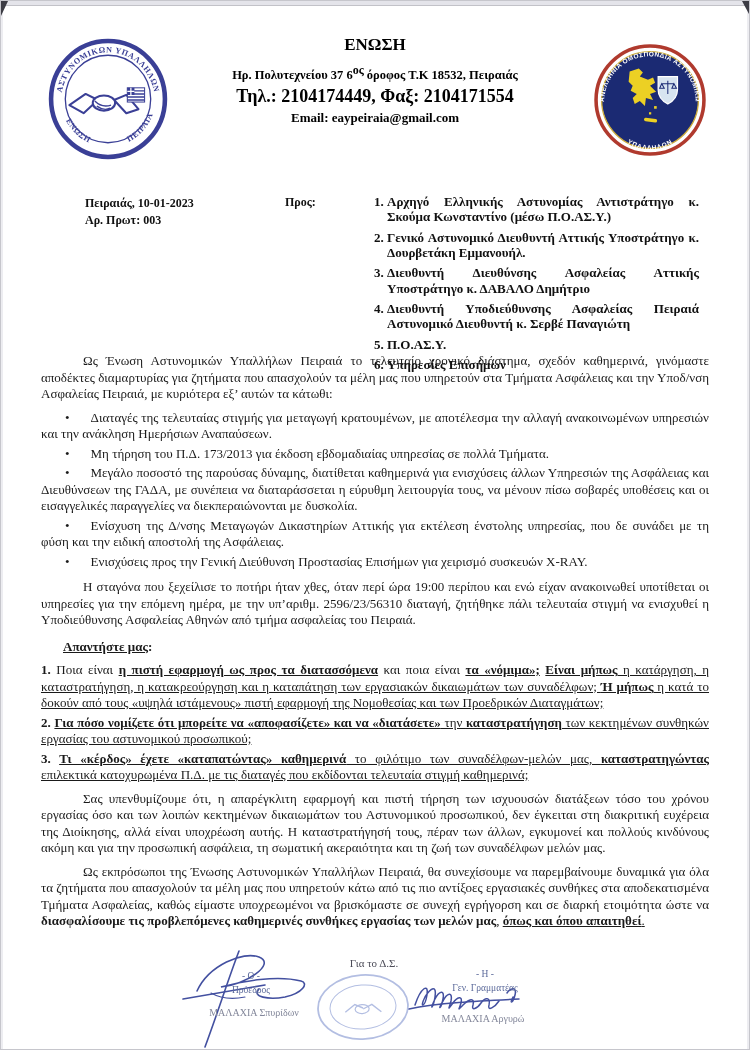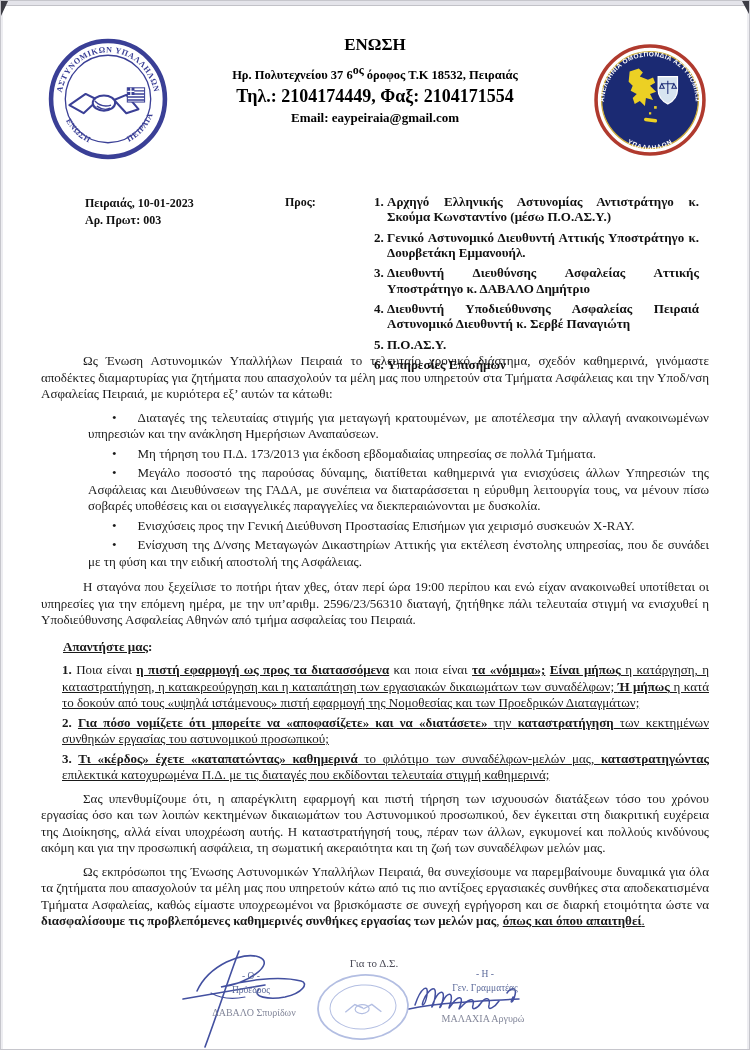--- a/index.html
+++ b/index.html
@@ -26,25 +26,25 @@
   .meta{position:absolute;left:40px;right:40px;top:192px;height:162px;font-weight:bold;color:#111;}
   .meta-left{position:absolute;left:44px;top:2px;font-size:12px;line-height:1.45;}
   .meta-to{position:absolute;left:244px;top:2px;font-size:12px;}
   ol.recipients{position:absolute;left:322px;right:10px;top:1px;margin:0;padding-left:24px;}
   ol.recipients li{margin-bottom:5px;text-align:justify;line-height:1.18;font-size:13px;}
 
   main{position:absolute;left:40px;right:40px;top:352px;height:598px;overflow:hidden;
        font-size:13px;line-height:1.27;text-align:justify;}
   main p{margin:0;}
   .para{margin-bottom:7px;text-indent:42px;}
-  .bullets{margin-bottom:9px;margin-left:47px;}
+  .bullets{margin-bottom:9px;}
   .bullets p{margin-bottom:3px;text-indent:24px;}
   .dot{margin-right:21px;}
   .answer{margin:10px 0 7px 22px;}
-  .q{margin-bottom:3px;margin-left:21px;}
+  .q{margin-bottom:3px;}
   .mt{margin-top:7px;}
   .b{font-weight:bold;}
   .u{text-decoration:underline;}
 
   .sig{position:absolute;left:0;right:0;top:946px;height:104px;padding-left:44px;}
   .for-ds{position:absolute;left:318px;top:10px;width:110px;text-align:center;font-size:11px;color:#4c4c58;}
   .role-left{position:absolute;left:208px;top:22px;width:84px;text-align:center;font-size:9.5px;color:#5d6b9b;line-height:1.5;}
   .name-left{position:absolute;left:188px;top:60px;width:130px;text-align:center;font-size:10px;color:#83879a;}
   .sig-l{position:absolute;left:180px;top:0;}
   .stamp{position:absolute;left:314px;top:26px;opacity:.7;transform:rotate(-4deg);}
@@ -147,23 +147,23 @@
     <p class="para">Ως  Ένωση Αστυνομικών Υπαλλήλων Πειραιά το τελευταίο χρονικό διάστημα, σχεδόν καθημερινά, γινόμαστε αποδέκτες διαμαρτυρίας για ζητήματα που απασχολούν τα μέλη μας που υπηρετούν στα Τμήματα Ασφάλειας και την Υποδ/νση Ασφαλείας Πειραιά, με κυριότερα εξ’ αυτών τα κάτωθι:</p>
 
     <div class="bullets">
 
         <p><span class="dot">•</span><span>Διαταγές της τελευταίας στιγμής για μεταγωγή κρατουμένων, με αποτέλεσμα  την αλλαγή ανακοινωμένων υπηρεσιών και την ανάκληση Ημερήσιων Αναπαύσεων.</span></p>
 
         <p><span class="dot">•</span><span>Μη τήρηση του Π.Δ. 173/2013 για έκδοση εβδομαδιαίας υπηρεσίας σε πολλά Τμήματα.</span></p>
 
         <p><span class="dot">•</span><span>Μεγάλο ποσοστό της παρούσας δύναμης, διατίθεται καθημερινά για ενισχύσεις άλλων Υπηρεσιών της Ασφάλειας και Διευθύνσεων της ΓΑΔΑ, με συνέπεια να διαταράσσεται η εύρυθμη λειτουργία τους, να μένουν πίσω σοβαρές υποθέσεις και οι εισαγγελικές παραγγελίες να διεκπεραιώνονται με δυσκολία.</span></p>
 
+        <p><span class="dot">•</span><span>Ενίσχυση της Δ/νσης Μεταγωγών Δικαστηρίων Αττικής για εκτέλεση ένστολης υπηρεσίας, που δε συνάδει με τη φύση και την ειδική αποστολή της Ασφάλειας.</span></p>
+
         <p><span class="dot">•</span><span>Ενισχύσεις προς την Γενική Διεύθυνση Προστασίας Επισήμων για χειρισμό συσκευών X-RAY.</span></p>
-
-        <p><span class="dot">•</span><span>Ενίσχυση της Δ/νσης Μεταγωγών Δικαστηρίων Αττικής για εκτέλεση ένστολης υπηρεσίας, που δε συνάδει με τη φύση και την ειδική αποστολή της Ασφάλειας.</span></p>
       </div>
 
     <p class="para">Η σταγόνα που ξεχείλισε το ποτήρι ήταν χθες, όταν περί ώρα 19:00 περίπου και ενώ είχαν ανακοινωθεί υποτίθεται οι υπηρεσίες για την επόμενη ημέρα, με την υπ’αριθμ. 2596/23/56310 διαταγή, ζητήθηκε πάλι τελευταία στιγμή να ενισχυθεί η Υποδιεύθυνσης Ασφαλείας Αθηνών από τμήμα ασφαλείας του Πειραιά.</p>
 
     <p class="answer"><span class="b u">Απαντήστε μας</span><span class="b">:</span></p>
 
     <div>
 
         <p class="q"><span class="b">1. </span><span>Ποια είναι </span><span class="b u">η πιστή εφαρμογή ως προς τα διατασσόμενα</span><span> και ποια είναι </span><span class="b u">τα «νόμιμα»;</span><span> </span><span class="b u">Είναι μήπως</span><span class="u"> η κατάργηση, η καταστρατήγηση, η κατακρεούργηση και η καταπάτηση των εργασιακών δικαιωμάτων των συναδέλφων; </span><span class="b u">Ή μήπως</span><span class="u"> η κατά το δοκούν από τους «υψηλά ιστάμενους» πιστή εφαρμογή της Νομοθεσίας και των Προεδρικών Διαταγμάτων;</span></p>
 
@@ -185,21 +185,21 @@
         <path d="M58,4 C48,30 38,62 24,100"></path>
         <path d="M16,44 C28,18 62,4 78,10 C96,17 64,38 40,40 C62,34 96,28 120,34 C128,36 122,46 104,50 C88,53 70,50 78,42"></path>
         <path d="M2,52 L84,38"></path>
         <path d="M30,46 q14,8 34,4" stroke-width="1.1"></path>
       </g>
     </svg>
     <div class="role-left">
       <div>- Ο -</div>
       <div>Πρόεδρος</div>
     </div>
-    <div class="name-left">ΔΑΒΑΛΟ Σπυρίδων</div>
+    <div class="name-left">ΜΑΛΑΧΙΑ Σπυρίδων</div>
 
     <svg class="stamp" width="96" height="68" viewBox="0 0 96 68">
       <g fill="none" stroke="#93a3d6" stroke-width="1.8">
         <ellipse cx="48" cy="34" rx="45" ry="32"></ellipse>
         <ellipse cx="48" cy="34" rx="33" ry="22" stroke-width="1"></ellipse>
         <path d="M30,38 l10,-7 8,4 M66,40 l-9,-8 -9,4" stroke-width="1.4"></path>
         <ellipse cx="47" cy="36" rx="7" ry="4.5" stroke-width="1.2"></ellipse>
       </g>
     </svg>
 

